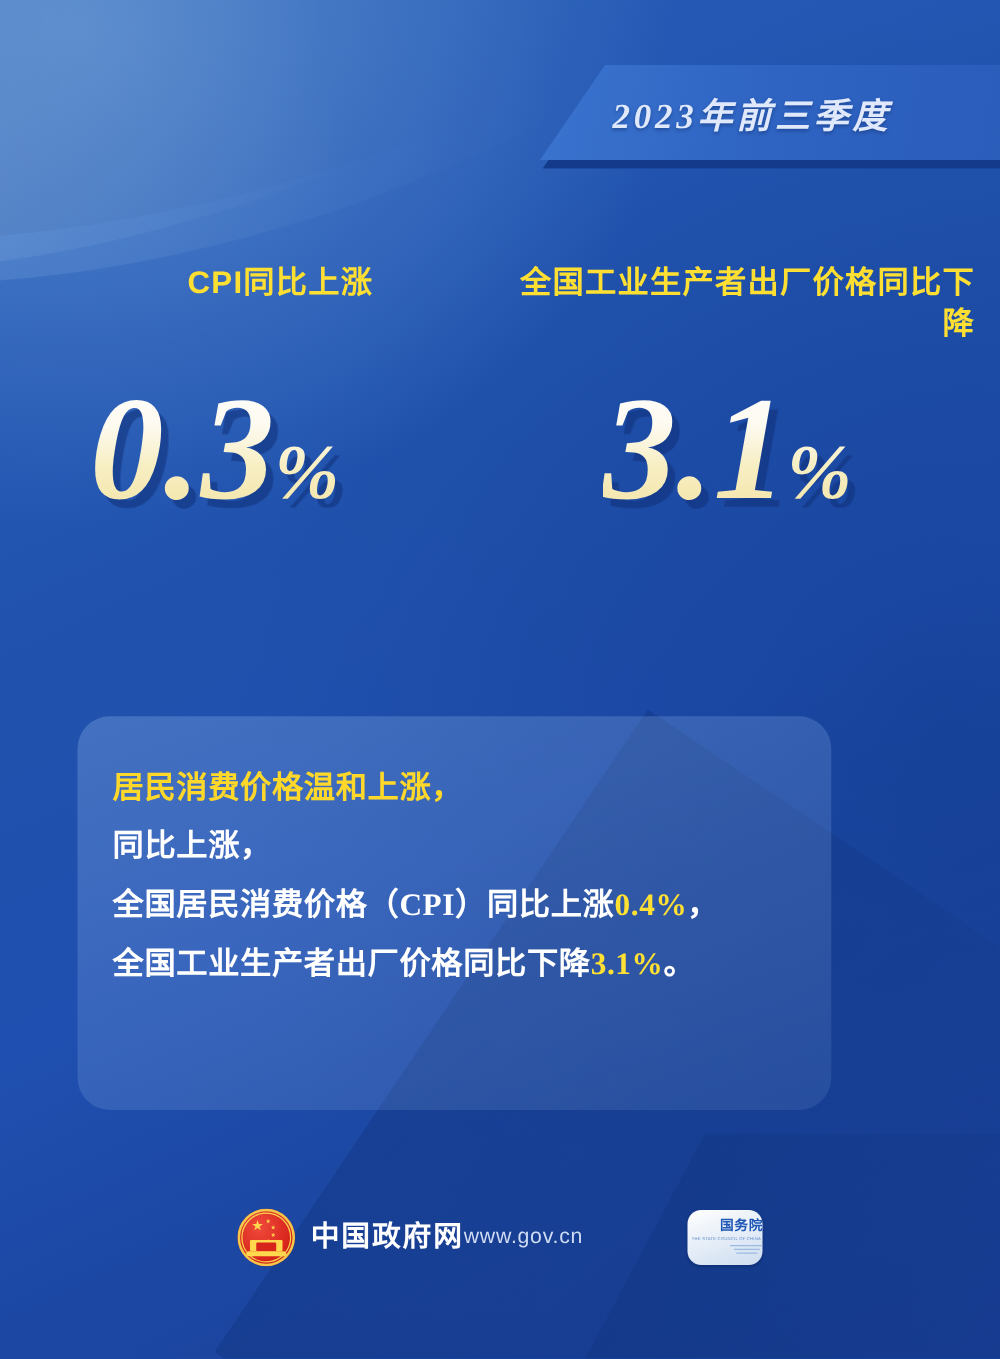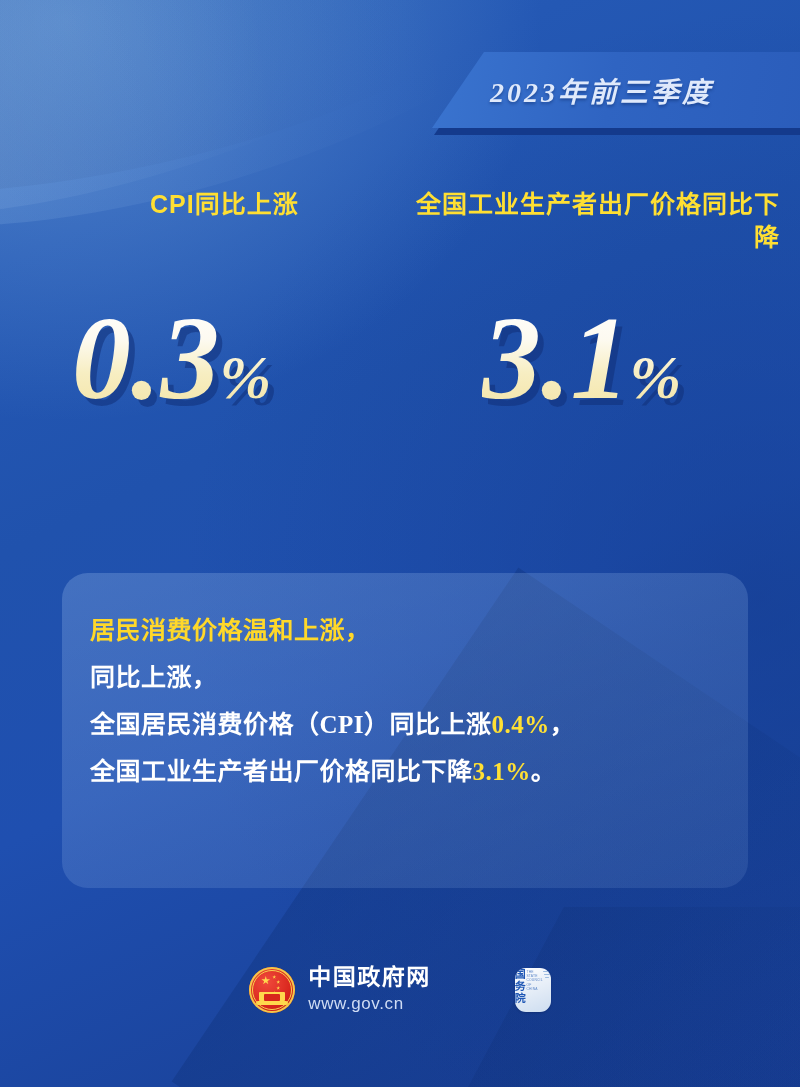--- a/index.html
+++ b/index.html
@@ -74,21 +74,21 @@
     font-family:"Liberation Serif","DejaVu Serif",serif;
     font-style:italic;font-weight:bold;
     font-size:28px;letter-spacing:3px;
     color:#dfe9fb;
     text-shadow:0 2px 3px rgba(10,40,100,.45);
     white-space:nowrap;
   }
 
   
   .stats{
-    position:absolute;left:0;top:178px;width:800px;height:250px;
+    position:absolute;left:0;top:200px;width:800px;height:250px;
   }
   .stat{position:absolute;}
   .stat-label{
     font-weight:bold;
     font-size:25px;
     letter-spacing:1px;
     color:#ffdf32;
     line-height:1.32;
     white-space:nowrap;
   }
@@ -107,23 +107,24 @@
     color:transparent;-webkit-text-fill-color:transparent;
     filter:drop-shadow(6px 7px 0 rgba(16,48,120,.55));
   }
   .bignum .val{font-size:118px;}
   .bignum .pct{font-size:62px;}
   .num-a{left:72px;top:300px;}
   .num-b{left:482px;top:300px;}
 
   
   .card{
-    position:absolute;left:62px;top:573px;width:686px;height:315px;
+    position:absolute;left:62px;top:573px;width:590px;height:315px;
     border-radius:26px;
     background:linear-gradient(160deg, rgba(150,185,235,.30) 0%, rgba(150,185,235,.20) 55%, rgba(150,185,235,.13) 100%);
+    padding-left:13px;
   }
   .card-body{
     position:absolute;left:28px;top:34px;width:600px;
     font-family:"Liberation Serif","DejaVu Serif",serif;
     font-size:25px;font-weight:bold;
     line-height:47px;
     color:#ffffff;
     letter-spacing:.5px;
   }
   .card-body .hl{color:#ffe033;}
@@ -166,41 +167,41 @@
   }
   .emblem .gate:after{
     content:"";position:absolute;left:5px;top:2px;width:16px;height:7px;
     background:#d8251c;border-radius:1px;
   }
   .emblem .base{
     position:absolute;left:7px;top:34px;width:32px;height:4px;
     background:#ffd84d;border-radius:2px;
   }
 
-  .logo-text{display:flex;flex-direction:column;justify-content:center;}
+  .logo-text{display:flex;flex-direction:row;justify-content:center;}
   .logo-main{
     font-weight:bold;font-size:23px;color:#ffffff;letter-spacing:1.5px;line-height:1.18;
     white-space:nowrap;
   }
   .logo-sub{
     font-size:17px;color:#cfdcf4;letter-spacing:.6px;line-height:1.5;white-space:nowrap;
   }
   .logo-sub.serif{
     font-family:"Liberation Serif","DejaVu Serif",serif;
     font-size:15px;color:#e4ecfb;letter-spacing:.4px;font-weight:bold;
   }
   .logo-main.serif{
     font-family:"Liberation Serif","DejaVu Serif",serif;
   }
 
   .appicon{
-    position:relative;width:36px;height:44px;border-radius:11px;flex:none;
+    position:relative;width:60px;height:44px;border-radius:11px;flex:none;
     background:linear-gradient(160deg,#ffffff 0%,#e8eff8 45%,#cdddf0 100%);
     box-shadow:0 1px 2px rgba(8,30,80,.35);
-    display:flex;flex-direction:row;align-items:flex-start;justify-content:center;
+    display:flex;flex-direction:column;align-items:flex-end;justify-content:center;
     overflow:hidden;
   }
   .appicon .ai-main{
     font-size:11px;font-weight:bold;color:#1f57b5;letter-spacing:.5px;line-height:1.1;
   }
   .appicon .ai-sub{
     margin-top:2px;font-size:3.5px;color:#5d87c8;letter-spacing:.2px;line-height:1.2;
     transform:scale(.95);
   }
   .appicon .ai-lines{

